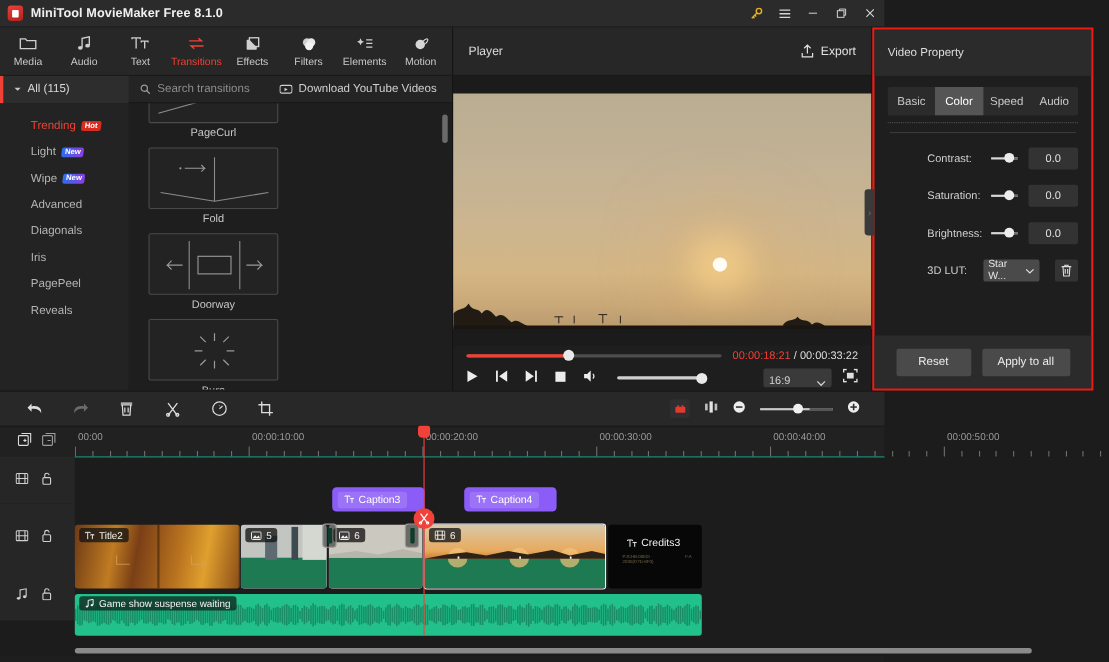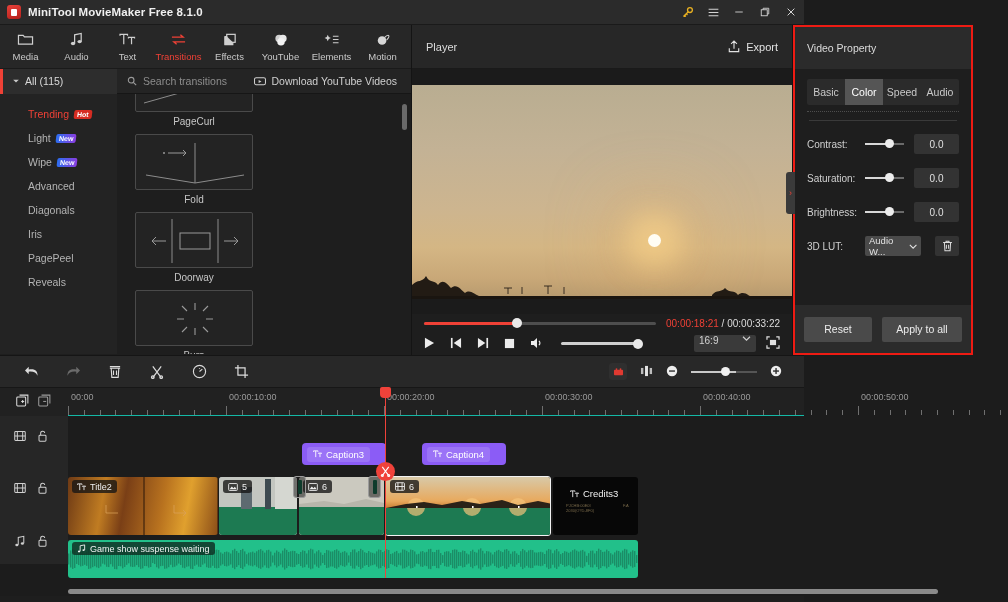--- a/index.html
+++ b/index.html
@@ -79,33 +79,33 @@
   .seek .fill { position:absolute; left:0; top:0; height:3px; width:40%; background:#ef4136; border-radius:2px;}
   .seek .knob { position:absolute; left:40%; top:-3.5px; width:10px; height:10px; border-radius:50%;
      background:#e9e9e9; margin-left:-5px;}
   .times { font-size:10px; white-space:nowrap; }
   .times .cur { color:#ef4136; } .times .tot { color:#dcdcdc; }
   .btnrow { display:flex; align-items:center; gap:15px; height:23px; color:#e4e4e4; }
   .vol { width:78px; height:3px; background:#cfcfcf; border-radius:2px; position:relative; margin-left:2px;}
   .vol .k{ position:absolute; right:-4px; top:-3.5px; width:10px;height:10px;border-radius:50%;background:#e9e9e9;}
   .ratio { margin-left:auto; display:flex; align-items:center; gap:10px;}
   .ratiosel { width:62px; height:17px; background:#3a3a3a; border-radius:2px; font-size:10px;
-     color:#d2d2d2; display:flex; align-items:flex-start; justify-content:space-between; padding:0 5px; }
+     color:#d2d2d2; display:flex; align-items:flex-end; justify-content:space-between; padding:0 5px; }
 
   
   .props { width:201px; background:#1e1e1e; border:2px solid #ee1b13; position:relative; }
   .prophead { height:42px; display:flex; align-items:center; padding-left:12px; background:#2b2b2b;
      font-size:10.5px; color:#dcdcdc; }
   .tabs { display:flex; height:26px; margin:10px 12px 0 12px; background:#2b2b2b; border-radius:2px; overflow:hidden;}
   .tab { flex:1; display:flex; align-items:center; justify-content:center; font-size:10.5px; color:#c9c9c9;}
   .tab.active { background:#555; color:#fff; }
   .dashrule { border-bottom:1px dotted #4d4d4d; margin:6px 12px 0 12px; }
   .solidrule { border-bottom:1px solid #3a3a3a; margin:8px 14px 12px 14px; }
   .prow { display:flex; align-items:center; height:22px; margin:0 12px 12px 12px; font-size:10px;}
-  .plab { width:58px; color:#d0d0d0; }
+  .plab { width:58px; color:#d0d0d0;margin-left:36px; }
   .ptrack { flex:1; height:2px; background:#d8d8d8; position:relative; margin-right:10px;}
   .ptrack .dim { position:absolute; right:0; top:0; height:2px; width:47%; background:#6a6a6a;}
   .ptrack .k { position:absolute; left:52%; top:-4px; width:9px;height:9px;border-radius:50%;background:#ededed;}
   .pval { width:45px; height:20px; background:#333; border-radius:2px; font-size:10px; color:#e0e0e0;
      display:flex; align-items:center; justify-content:center; }
   .lutsel { width:56px; height:20px; background:#4a4a4a; border-radius:2px; font-size:9.5px;color:#e2e2e2;
      display:flex; align-items:center; justify-content:space-between; padding:0 4px; }
   .trash { width:24px;height:20px;background:#333;border-radius:2px;display:flex;align-items:center;
      justify-content:center; margin-left:14px;}
   .propfoot { position:absolute; bottom:0; left:0; right:0; height:48px; background:#2b2b2b;
@@ -251,21 +251,21 @@
         </div>
 
         <div class="ribitem">
           <span class="ic">
               <svg width="16" height="15" viewBox="0 0 16 16">
                 <circle cx="6" cy="7" r="4" fill="#cfcfcf"></circle>
                 <circle cx="10" cy="7" r="4" fill="#e8e8e8"></circle>
                 <circle cx="8" cy="10.5" r="4" fill="#f2f2f2"></circle>
               </svg>
             </span>
-          <span>YouTube</span>
+          <span>Filters</span>
         </div>
 
         <div class="ribitem">
           <span class="ic">
               <svg width="17" height="15" viewBox="0 0 18 16">
                 <path d="M5 3l1.1 2.3L8.4 6.4 6.1 7.5 5 9.8 3.9 7.5 1.6 6.4 3.9 5.3z" fill="#cfcfcf"></path>
                 <path d="M10.5 4.5h6M10.5 8h6M10.5 11.5h6" stroke="#cfcfcf" stroke-width="1.2"></path>
               </svg>
             </span>
           <span>Elements</span>
@@ -491,21 +491,21 @@
         <div class="ptrack">
             <div class="dim"></div>
             <div class="k"></div>
           </div>
         <div class="pval">0.0</div>
       </div>
 
       <div class="prow" style="margin-top:12px">
         <div class="plab">3D LUT:</div>
         <div class="lutsel">
-          <span>Audio W...</span>
+          <span>Star W...</span>
           <svg width="9" height="7" viewBox="0 0 10 8">
               <path d="M1 2l4 4 4-4" fill="none" stroke="#e2e2e2" stroke-width="1.3"></path>
             </svg>
         </div>
         <div class="trash">
           <svg width="11" height="12" viewBox="0 0 12 13" fill="none" stroke="#dcdcdc" stroke-width="1.1">
               <path d="M1.2 2.6h9.6M4.4 2.6V1.2h3.2v1.4M2.6 2.6l.6 9.2h5.6l.6-9.2M4.8 5v4.6M7.2 5v4.6"></path>
             </svg>
         </div>
       </div>

